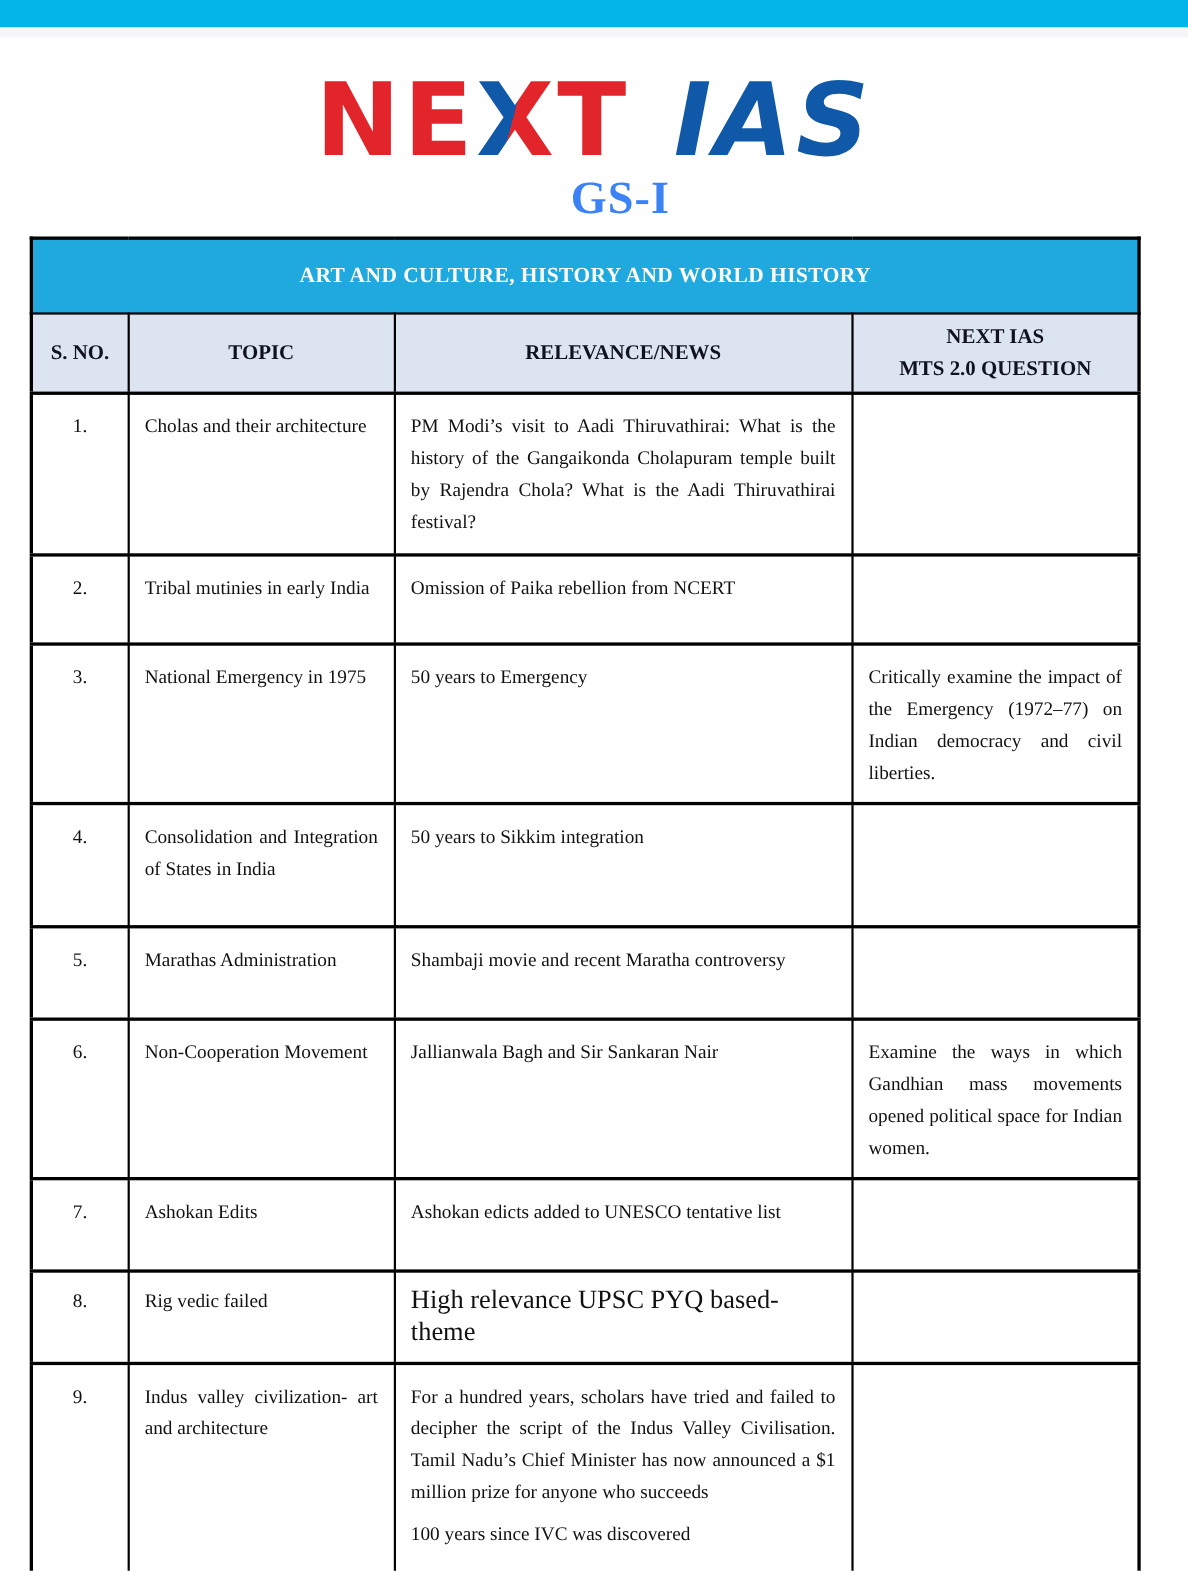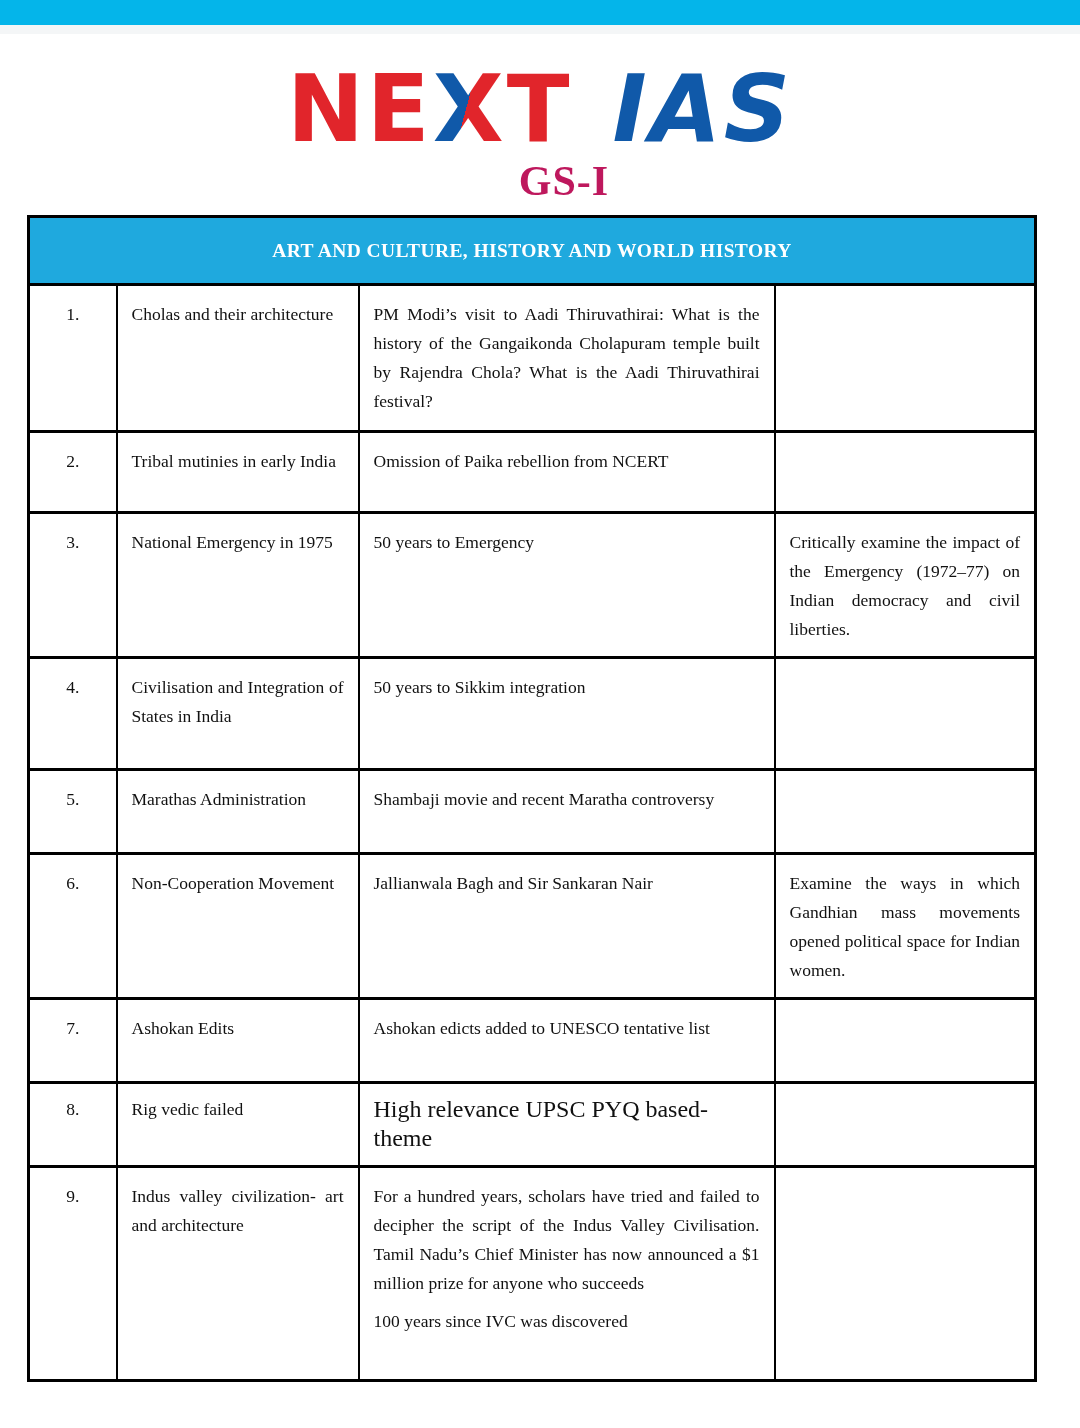--- a/index.html
+++ b/index.html
@@ -39,21 +39,21 @@
     background-clip:text;
     color:transparent;
   }
   .gs-title{
     font-family:"Liberation Serif", serif;
     font-weight:700;
     font-size:42px;
     line-height:46px;
     margin-top:2px;
     letter-spacing:1px;
-    color:#be185d;
+    color:#3b82f6;
     padding-left:48px;
   }
   table.topics{
     border-collapse:collapse;
     table-layout:fixed;
     width:1007px;
     margin:11px 0 0 27px;
     border:3px solid #000;
   }
   col.c-sno{width:88px;}
@@ -121,20 +121,29 @@
     <colgroup>
       <col class="c-sno">
         <col class="c-topic">
         <col class="c-rel">
         <col class="c-q">
     </colgroup>
     <thead>
       <tr>
         <th colspan="4" class="band">ART AND CULTURE, HISTORY AND WORLD HISTORY</th>
       </tr>
+      <tr class="cols">
+        <th>S. NO.</th>
+        <th>TOPIC</th>
+        <th>RELEVANCE/NEWS</th>
+        <th>
+          <div>NEXT IAS</div>
+          <div>MTS 2.0 QUESTION</div>
+        </th>
+      </tr>
     </thead>
     <tbody>
       <tr class="r1">
         <td class="sno">1.</td>
         <td>Cholas and their architecture</td>
         <td>PM Modi’s visit to Aadi Thiruvathirai: What is the history of the Gangaikonda Cholapuram temple built by Rajendra Chola? What is the Aadi Thiruvathirai festival?</td>
         <td></td>
       </tr>
       <tr class="r2">
         <td class="sno">2.</td>
@@ -143,21 +152,21 @@
         <td></td>
       </tr>
       <tr class="r3">
         <td class="sno">3.</td>
         <td>National Emergency in 1975</td>
         <td>50 years to Emergency</td>
         <td>Critically examine the impact of the Emergency (1972–77) on Indian democracy and civil liberties.</td>
       </tr>
       <tr class="r4">
         <td class="sno">4.</td>
-        <td>Civilisation and Integration of States in India</td>
+        <td>Consolidation and Integration of States in India</td>
         <td>50 years to Sikkim integration</td>
         <td></td>
       </tr>
       <tr class="r5">
         <td class="sno">5.</td>
         <td>Marathas Administration</td>
         <td>Shambaji movie and recent Maratha controversy</td>
         <td></td>
       </tr>
       <tr class="r6">

